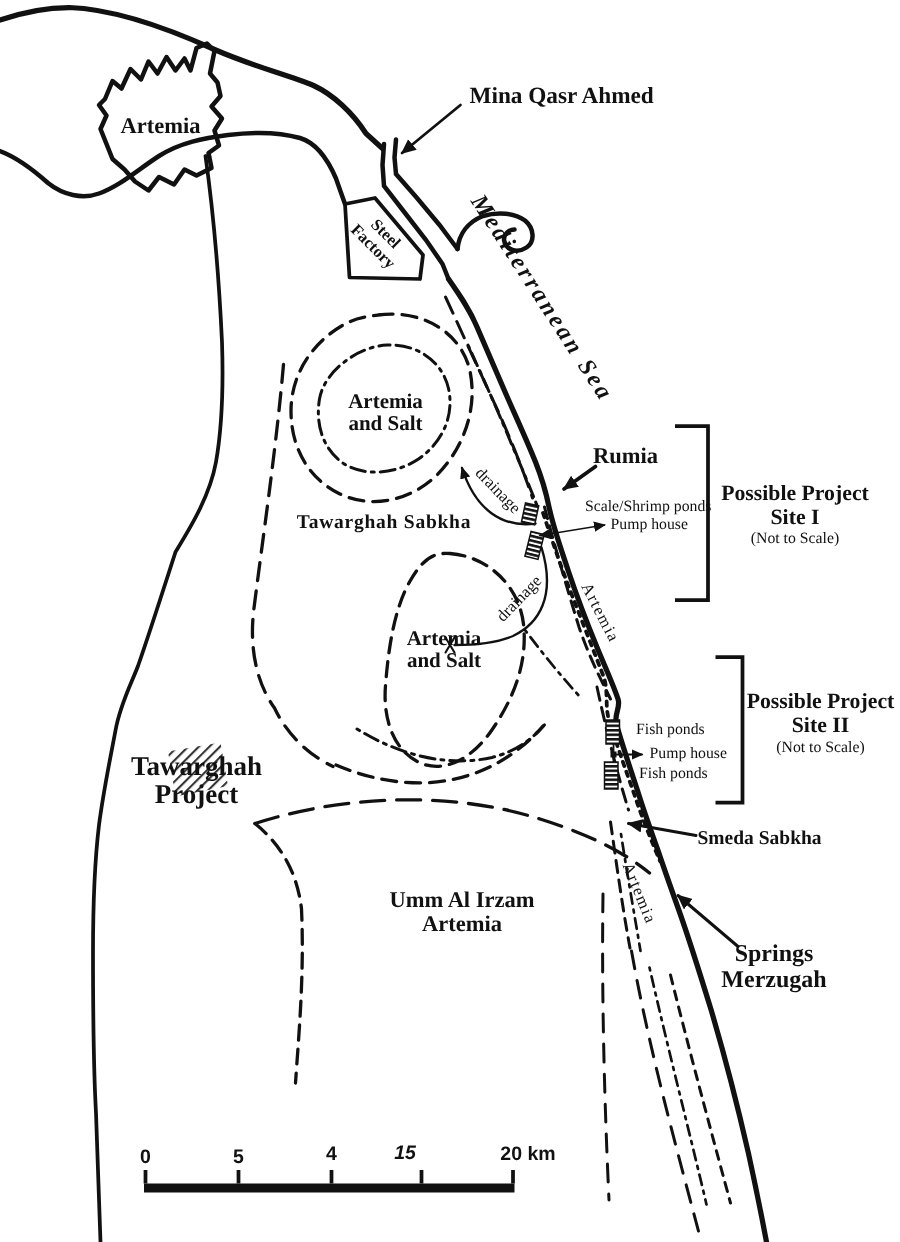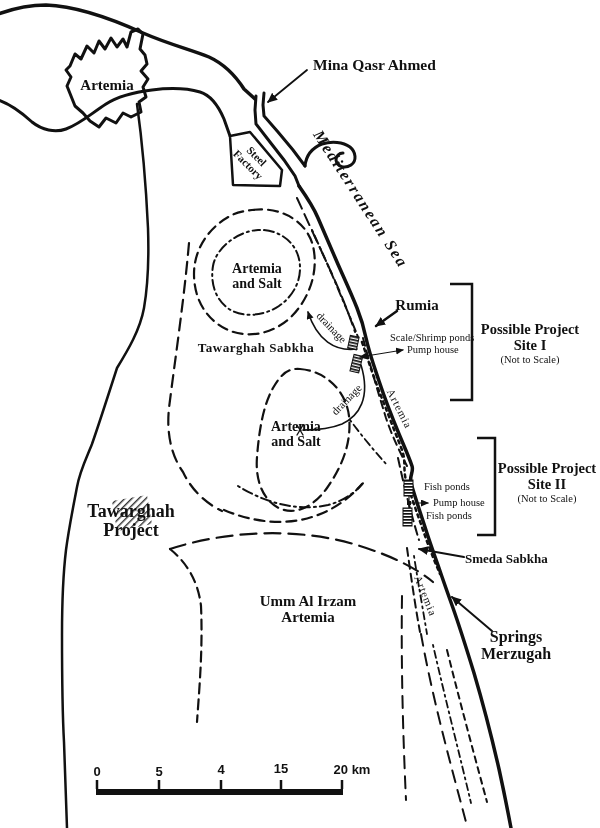--- a/index.html
+++ b/index.html
@@ -42,21 +42,21 @@
   .p-springs{left:131px;top:521px;font-size:18px;font-weight:bold;}
   .p-smeda{left:465px;top:559px;font-size:13px;font-weight:bold;}
   .p-umm{left:308px;top:609px;font-size:15px;font-weight:bold;}
   .p-lag2{left:425px;top:596px;font-size:11px;letter-spacing:1px;
           transform:translate(-50%,-50%) rotate(68deg);}
   .p-jabiaht{left:516px;top:645px;font-size:16px;font-weight:bold;}
   .scale-lbl{position:absolute;transform:translate(-50%,-50%);
              font-family:"Liberation Sans",sans-serif;font-weight:bold;
              font-size:13px;color:#111;}
   .s0{left:97px;top:771px;} .s1{left:159px;top:771px;} .s2{left:221px;top:769px;}
-  .s3{left:281px;top:768px;} .s4{left:352px;top:769px;}
+  .s3{left:270px;top:768px;font-style:italic;} .s4{left:352px;top:769px;}
 </style>
 </head>
 <body>
 
 <div class="stage">
 
 <svg width="600" height="828" viewBox="0 0 600 828">
   <defs>
     <marker id="ahB" markerUnits="userSpaceOnUse" markerWidth="14" markerHeight="12" refX="9" refY="4.5" orient="auto">
       <path d="M0,0 L10,4.5 L0,9 Z" fill="#111"></path>

